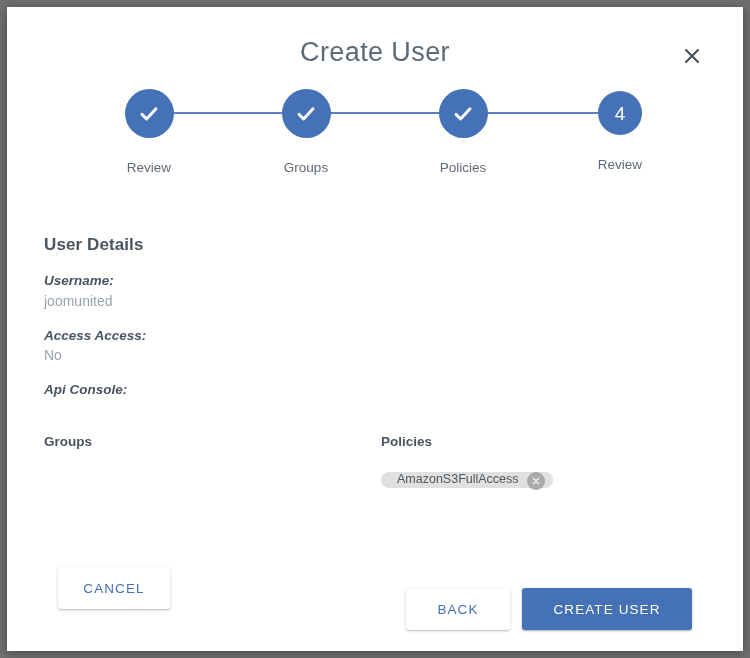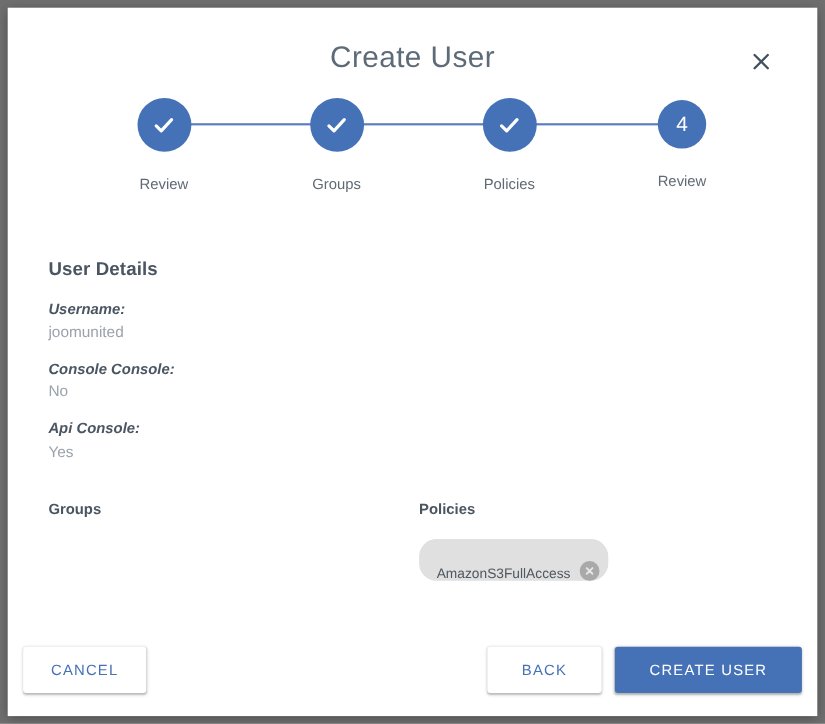--- a/index.html
+++ b/index.html
@@ -142,22 +142,22 @@
   .perm-col.right { padding-left: 12px; }
   .perm-head {
     font-size: 13.5px;
     font-weight: bold;
     color: #4a5562;
     margin-bottom: 20px;
   }
   .perm-list { min-height: 34px; }
   .chip {
     display: inline-flex;
-    align-items: flex-end;
-    height: 38px;
+    align-items: flex-start;
+    height: 16px;
     padding: 0 8px 0 16px;
     border-radius: 16px;
     background: #e0e0e0;
     margin-right: 6px;
     cursor: default;
   }
   .chip-label {
     font-size: 12.5px;
     color: #4e5860;
     margin-right: 8px;
@@ -174,24 +174,23 @@
   }
   .chip-remove svg { display: block; }
 
   
   #footer {
     position: absolute;
     left: 0;
     right: 0;
     bottom: 0;
     height: 84px;
-    padding: 0 14px;
+    padding: 0 51px;
     box-sizing: border-box;
     display: flex;
-    align-items: center;
     justify-content: space-between;
   }
   #footer-right {
     display: flex;
     align-items: center;
   }
   .btn {
     border: none;
     outline: none;
     font-family: "Liberation Sans", sans-serif;
@@ -279,27 +278,26 @@
 
     <div id="user-details">
       <div class="section-title">User Details</div>
 
       <div class="detail-row">
         <div class="detail-label">Username:</div>
         <div class="detail-value">joomunited</div>
       </div>
 
       <div class="detail-row">
-        <div class="detail-label">Console Console:</div>
+        <div class="detail-label">Access Access:</div>
         <div class="detail-value">No</div>
       </div>
 
       <div class="detail-row">
         <div class="detail-label">Api Console:</div>
-        <div class="detail-value">Yes</div>
       </div>
     </div>
 
     <div id="permissions">
 
       <div id="perm-columns">
         <div class="perm-col">
           <div class="perm-head">Groups</div>
           <div class="perm-list"></div>
         </div>

